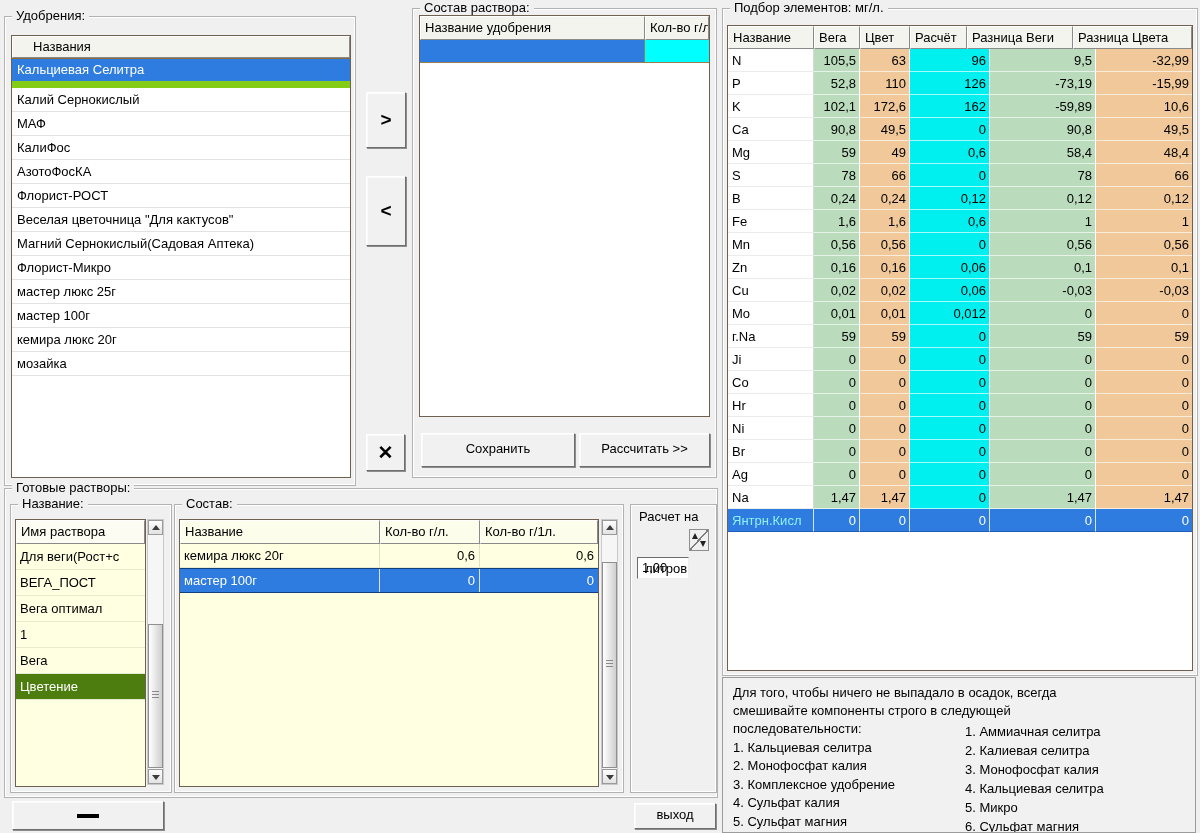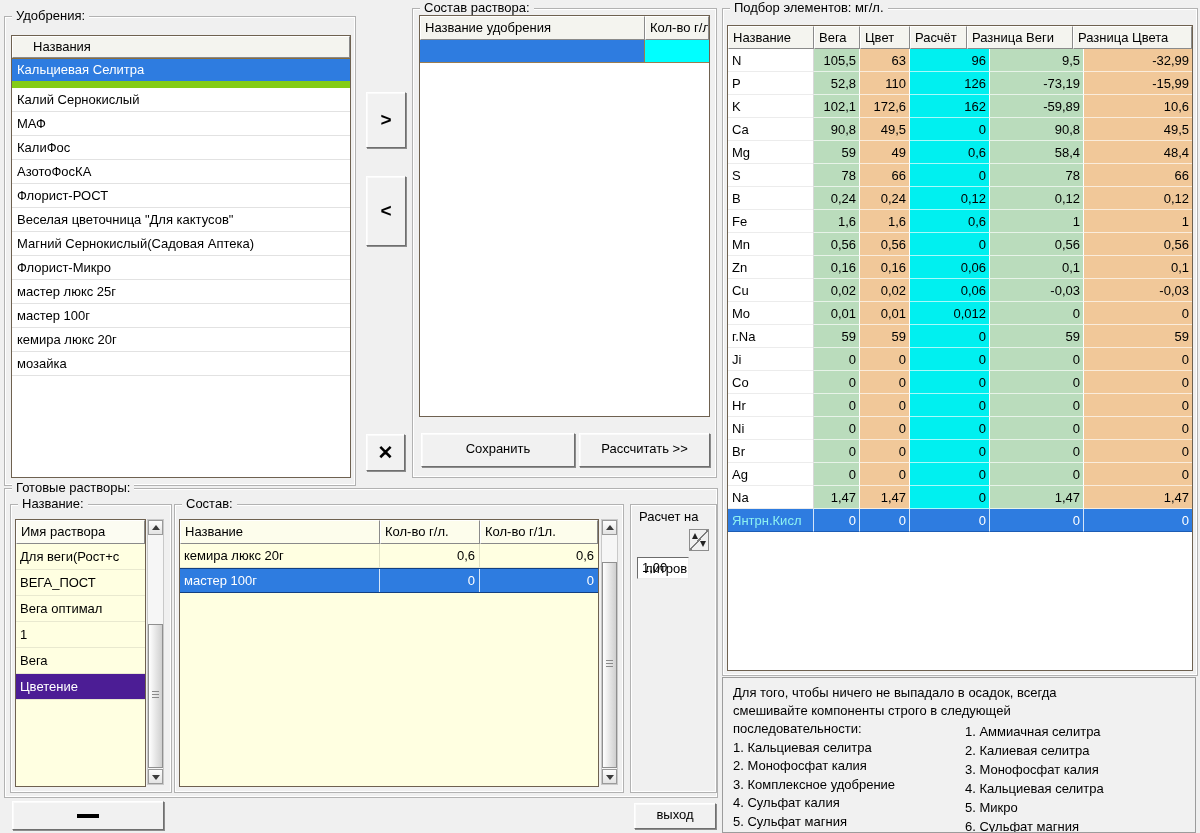--- a/index.html
+++ b/index.html
@@ -42,28 +42,28 @@
   .sol-row{display:flex;height:23px;}
   .sol-c1{width:225px;background:#2e7ce0;border-right:1px solid #9b7d4f;border-bottom:1px solid #9b7d4f;box-sizing:border-box;}
   .sol-c2{flex:1;background:#00ffff;border-bottom:1px solid #9b7d4f;box-sizing:border-box;}
   
   .erow{display:flex;height:23px;line-height:23px;}
   .erow > div{box-sizing:border-box;overflow:hidden;white-space:nowrap;}
   .ec-name {width:86px;background:#fff;padding-left:4px;border-right:1px solid #d8d8d8;border-bottom:1px solid #ececec;}
   .ec-vega {width:46px;background:#badcbc;text-align:right;padding-right:3px;border-right:1px solid #ffffff;border-bottom:1px solid rgba(255,255,255,.65);}
   .ec-cvet {width:50px;background:#f1c899;text-align:right;padding-right:3px;border-right:1px solid #ffffff;border-bottom:1px solid rgba(255,255,255,.65);}
   .ec-rasch{width:80px;background:#00f0f0;text-align:right;padding-right:3px;border-right:1px solid #ffffff;border-bottom:1px solid rgba(255,255,255,.65);}
-  .ec-dvega{width:94px;background:#badcbc;text-align:right;padding-right:3px;border-right:1px solid #ffffff;border-bottom:1px solid rgba(255,255,255,.65);}
+  .ec-dvega{width:106px;background:#badcbc;text-align:right;padding-right:3px;border-right:1px solid #ffffff;border-bottom:1px solid rgba(255,255,255,.65);}
   .ec-dcvet{flex:1;background:#f1c899;text-align:right;padding-right:3px;border-bottom:1px solid rgba(255,255,255,.65);}
   .erow.sel > div{background:#2e7ce0 !important;color:#fff;border-right-color:rgba(255,255,255,.8);border-bottom-color:#1c5cb4;}
   .erow.sel .ec-name{color:#8df1f1;}
   
   .yellow{background:#ffffe1;}
   .nrow{height:25px;line-height:25px;padding-left:4px;border-bottom:1px solid #e9e9cf;white-space:nowrap;overflow:hidden;}
-  .nrow.sel{background:#4c1d95;color:#fff;}
+  .nrow.sel{background:#4d7c0f;color:#fff;}
   .crow{display:flex;height:23px;line-height:23px;border-bottom:1px solid #e9e9cf;}
   .crow > div{box-sizing:border-box;overflow:hidden;white-space:nowrap;}
   .cc-name{width:200px;padding-left:4px;border-right:1px solid #e0e0c4;}
   .cc-q1{width:100px;text-align:right;padding-right:4px;border-right:1px solid #e0e0c4;}
   .cc-q2{flex:1;text-align:right;padding-right:4px;}
   .crow.sel{background:#2e7ce0;color:#fff;border-top:1px solid #123f80;border-bottom:1px solid #123f80;}
   .crow.sel > div{border-right-color:rgba(255,255,255,.8);}
   
   .vscroll{position:absolute;width:17px;background:#f6f6f6;border:1px solid #c9c9c9;box-sizing:border-box;}
   .sb-btn{position:absolute;left:0;width:15px;height:15px;background:linear-gradient(#fdfdfd,#e3e3e3);

